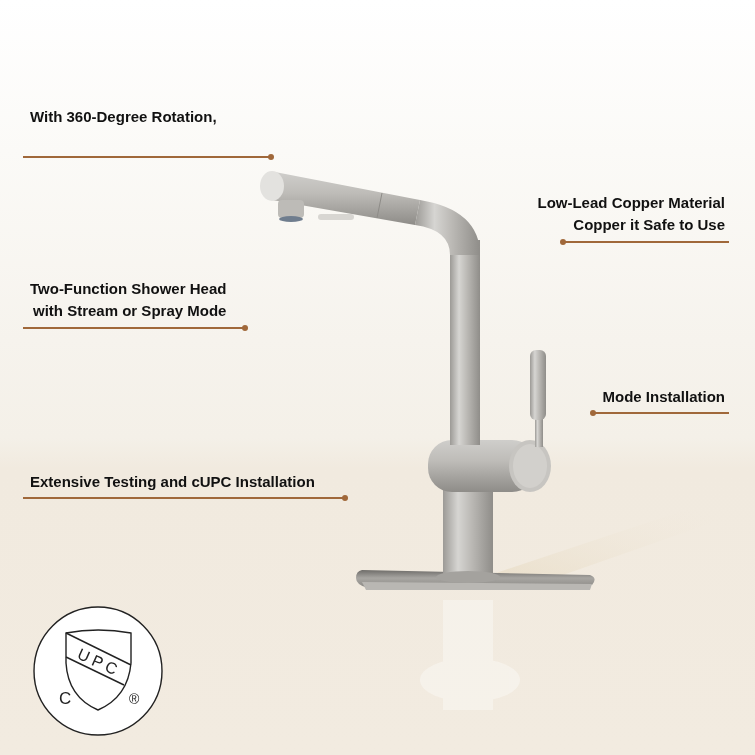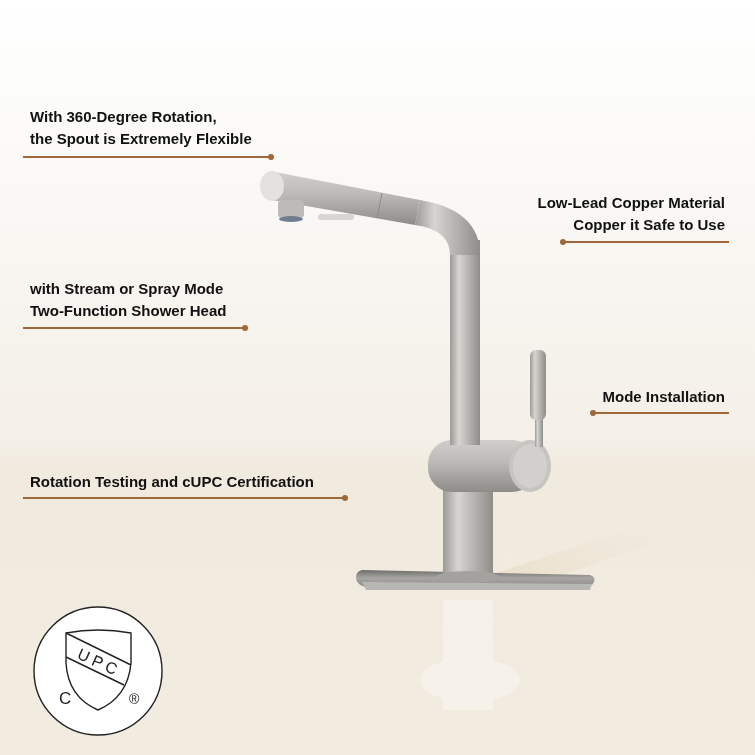--- a/index.html
+++ b/index.html
@@ -3,21 +3,21 @@
   <meta charset="utf-8">
   <style>
     html, body { margin: 0; padding: 0; }
     body {
       width: 755px; height: 755px; overflow: hidden; position: relative;
       font-family: "Liberation Sans", "DejaVu Sans", sans-serif;
       background: linear-gradient(to bottom, #ffffff 0%, #fbfaf7 20%, #f6f3ed 45%, #f4f0e8 58%, #f1eadf 62%, #f2ebe0 100%);
     }
     .stage { position: absolute; inset: 0; }
     .callout { position: absolute; color: #111; font-weight: bold; font-size: 15px; line-height: 22px; }
-    .callout .txt { white-space: nowrap; }
+    .callout .txt { white-space: nowrap; text-align: right; }
     .callout.right .txt { text-align: right; }
     .rule { position: absolute; height: 2px; background: #a0683a; }
     .rule .dot { position: absolute; top: -2px; width: 6px; height: 6px; border-radius: 50%; background: #a0683a; }
     .rule.dot-right .dot { right: -3px; }
     .rule.dot-left .dot { left: -3px; }
     .faucet { position: absolute; left: 0; top: 0; width: 755px; height: 755px; }
     .cert { position: absolute; left: 32px; top: 605px; width: 132px; height: 132px; }
   </style>
 </head>
 <body>
@@ -76,51 +76,50 @@
     <line x1="382" y1="193" x2="377" y2="218" stroke="#8e8c88" stroke-width="1"></line>
     <ellipse cx="272" cy="186" rx="12" ry="15" fill="#e3e2df"></ellipse>
 
     <rect x="278" y="200" width="26" height="18" rx="4" fill="#bdbbb7"></rect>
     <ellipse cx="291" cy="219" rx="12" ry="3" fill="#6f7d8e"></ellipse>
     <rect x="318" y="214" width="36" height="6" rx="3" fill="#d8d6d2"></rect>
   </svg>
 
   <div class="callout" style="left:30px; top:106px;">
     <div class="txt">With 360-Degree Rotation,</div>
-    <div class="txt">the Spout is Extremely Flexible</div>
   </div>
   <div class="rule dot-right" style="left:23px; top:156px; width:248px;">
     <span class="dot"></span>
   </div>
 
   <div class="callout right" style="right:30px; top:192px;">
     <div class="txt">Low-Lead Copper Material</div>
     <div class="txt">Copper it Safe to Use</div>
   </div>
   <div class="rule dot-left" style="left:563px; top:241px; width:166px;">
     <span class="dot"></span>
   </div>
 
   <div class="callout" style="left:30px; top:278px;">
+    <div class="txt">Two-Function Shower Head</div>
     <div class="txt">with Stream or Spray Mode</div>
-    <div class="txt">Two-Function Shower Head</div>
   </div>
   <div class="rule dot-right" style="left:23px; top:327px; width:222px;">
     <span class="dot"></span>
   </div>
 
   <div class="callout right" style="right:30px; top:386px;">
     <div class="txt">Mode Installation</div>
   </div>
   <div class="rule dot-left" style="left:593px; top:412px; width:136px;">
     <span class="dot"></span>
   </div>
 
   <div class="callout" style="left:30px; top:471px;">
-    <div class="txt">Rotation Testing and cUPC Certification</div>
+    <div class="txt">Extensive Testing and cUPC Installation</div>
   </div>
   <div class="rule dot-right" style="left:23px; top:497px; width:322px;">
     <span class="dot"></span>
   </div>
 
   <svg class="cert" viewBox="0 0 132 132" xmlns="http://www.w3.org/2000/svg">
     <circle cx="66" cy="66" r="64" fill="#ffffff" stroke="#222" stroke-width="1.4"></circle>
     <g fill="none" stroke="#222" stroke-width="1.4">
       <path d="M34,28 Q66,22 99,28 L99,58 Q96,92 66,105 Q36,92 34,58 Z"></path>
       <line x1="34" y1="28" x2="99" y2="60"></line>

